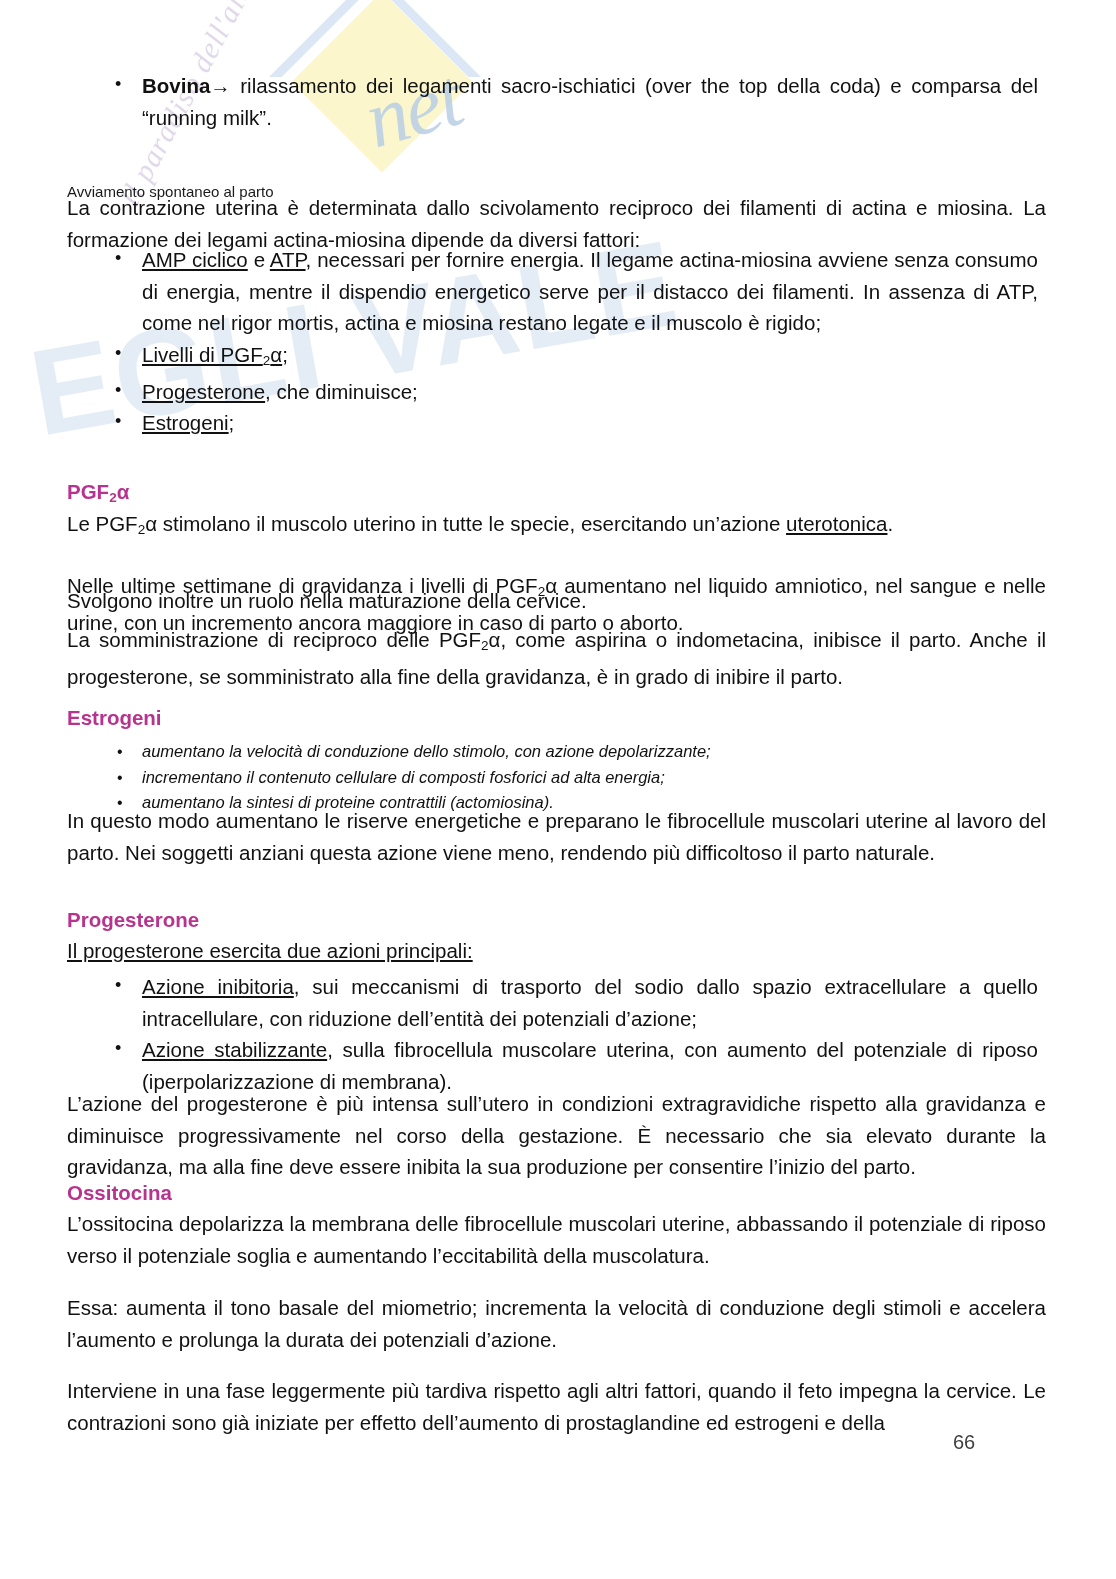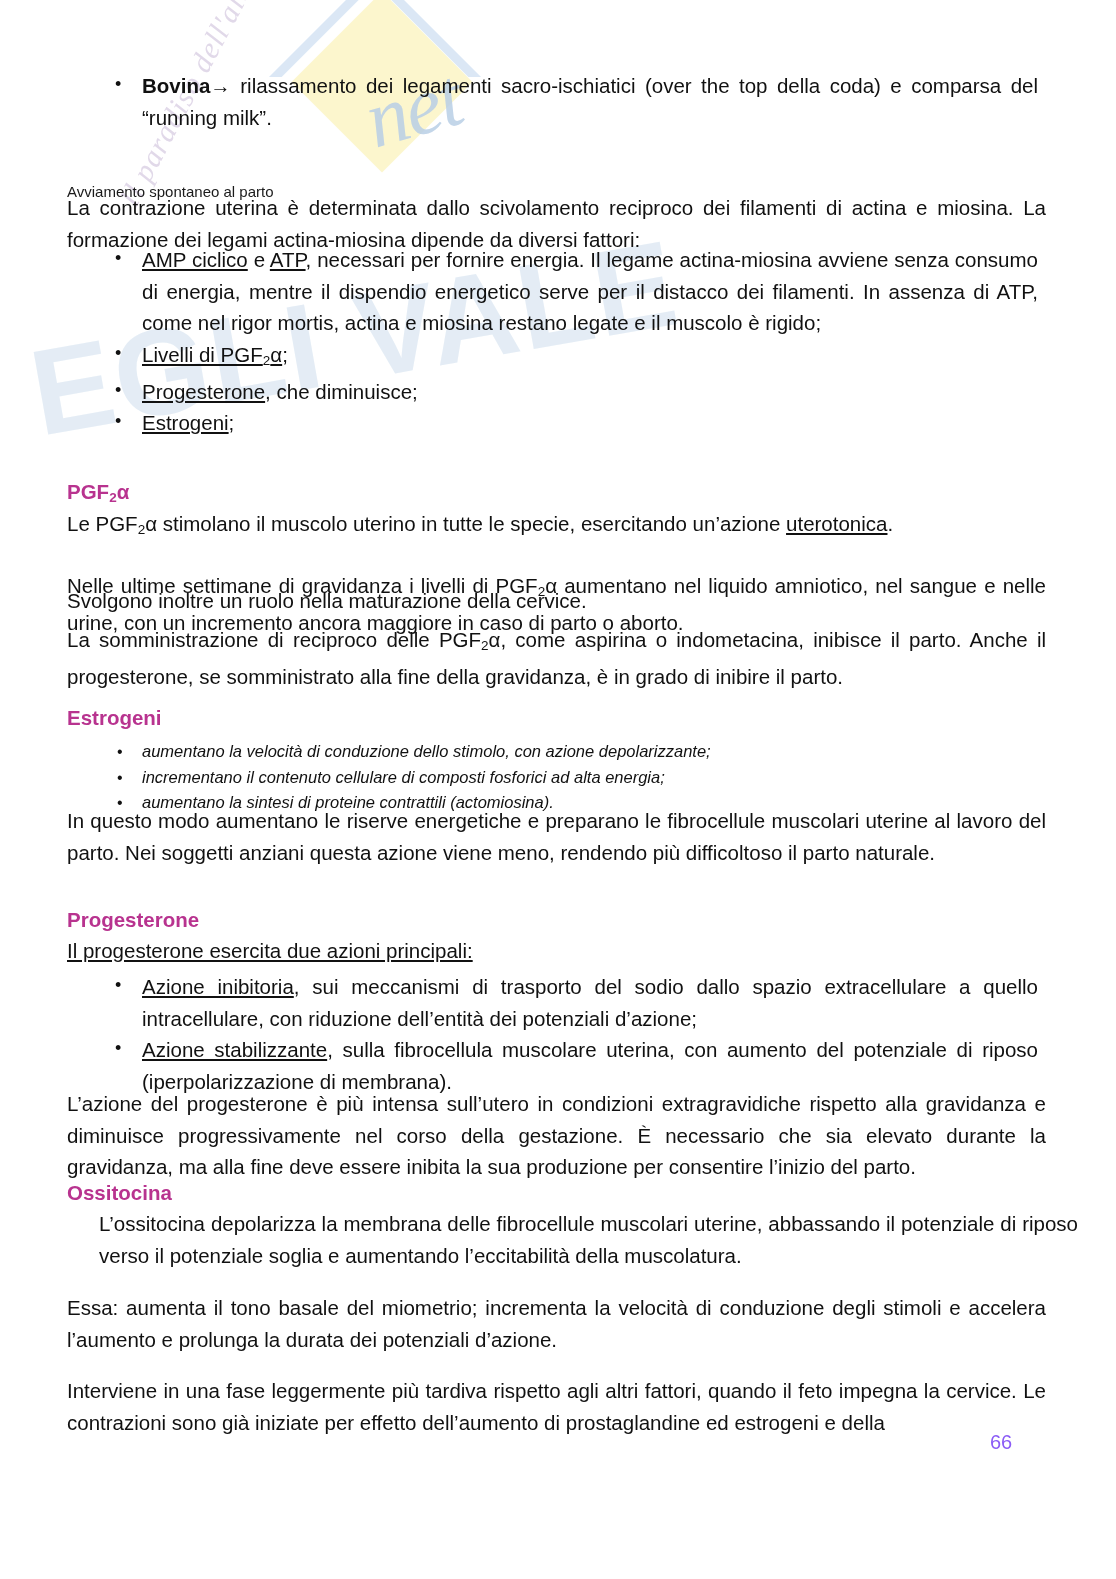--- a/index.html
+++ b/index.html
@@ -177,25 +177,25 @@
   }
 
   .u { text-decoration: underline; text-underline-offset: 2px; }
   .b { font-weight: bold; }
 
   sub { font-size: 0.66em; vertical-align: -0.22em; }
   sup { font-size: 0.66em; vertical-align: 0.42em; }
 
   .page-number {
     position: absolute;
-    left: 990px;
+    left: 953px;
     top: 1429px;
     font-size: 20px;
     line-height: 26px;
-    color: #8b5cf6;
+    color: #404040;
   }
 </style>
 </head>
 <body>
 
 <div class="page">
 
   <div class="watermark-layer">
     <div class="wm-diamond-outline"></div>
     <div class="wm-diamond"></div>
@@ -281,21 +281,21 @@
     </div>
 
     <div class="blk" style="top:1088px;">
       <p class="para">L’azione del progesterone è più intensa sull’utero in condizioni extragravidiche rispetto alla gravidanza e diminuisce progressivamente nel corso della gestazione. È necessario che sia elevato durante la gravidanza, ma alla fine deve essere inibita la sua produzione per consentire l’inizio del parto.</p>
     </div>
 
     <div class="blk" style="top:1178px;">
       <h3 class="sub-heading">Ossitocina</h3>
     </div>
 
-    <div class="blk" style="top:1208px;margin-left:32px;">
+    <div class="blk" style="top:1208px;">
       <p class="para">L’ossitocina depolarizza la membrana delle fibrocellule muscolari uterine, abbassando il potenziale di riposo verso il potenziale soglia e aumentando l’eccitabilità della muscolatura.</p>
     </div>
 
     <div class="blk" style="top:1292px;">
       <p class="para">Essa: aumenta il tono basale del miometrio; incrementa la velocità di conduzione degli stimoli e accelera l’aumento e prolunga la durata dei potenziali d’azione.</p>
     </div>
 
     <div class="blk" style="top:1375px;">
       <p class="para">Interviene in una fase leggermente più tardiva rispetto agli altri fattori, quando il feto impegna la cervice. Le contrazioni sono già iniziate per effetto dell’aumento di prostaglandine ed estrogeni e della</p>
     </div>

